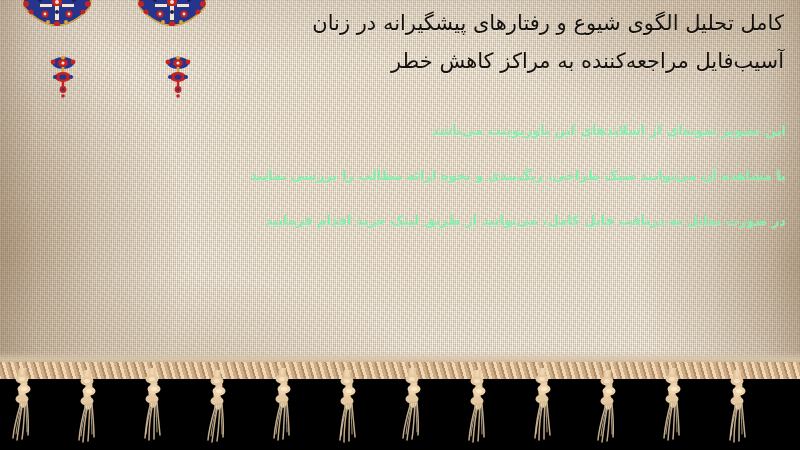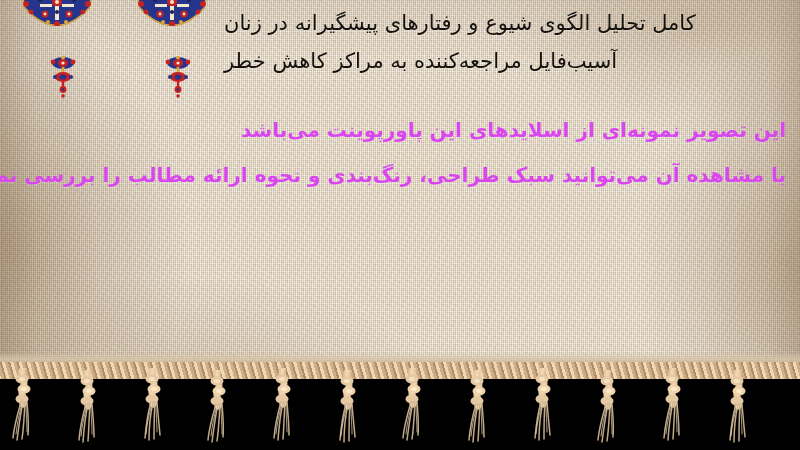--- a/index.html
+++ b/index.html
@@ -104,21 +104,21 @@
   }
   .pendant.p1 { left: 48px; top: 56px; }
   .pendant.p2 { left: 163px; top: 56px; }
 
   
   .title-block {
     position: absolute;
     right: 16px;
     top: 4px;
     width: 560px;
-    text-align: left;
+    text-align: right;
     direction: rtl;
   }
   .title-line {
     font-family: "DejaVu Sans", sans-serif;
     font-size: 21px;
     line-height: 38px;
     color: #15110d;
     letter-spacing: 0;
     white-space: nowrap;
     text-shadow: 0 1px 0 rgba(255,255,255,0.28);
@@ -128,23 +128,23 @@
     position: absolute;
     right: 14px;
     top: 108px;
     width: 770px;
     text-align: right;
     direction: rtl;
   }
   .body-line {
     font-family: "DejaVu Sans", sans-serif;
     font-weight: bold;
-    font-size: 20px;
+    font-size: 13px;
     line-height: 45px;
-    color: #d946ef;
+    color: #86efac;
     white-space: nowrap;
     text-shadow: 0 1px 0 rgba(255,255,255,0.22);
   }
 
   
   .fringe-band {
     position: absolute;
     left: 0;
     top: 362px;
     width: 800px;
@@ -337,20 +337,21 @@
   </div>
 
   <div class="title-block">
     <div class="title-line">کامل تحلیل الگوی شیوع و رفتارهای پیشگیرانه در زنان</div>
     <div class="title-line">آسیب‌فایل مراجعه‌کننده به مراکز کاهش خطر</div>
   </div>
 
   <div class="body-block">
     <div class="body-line">این تصویر نمونه‌ای از اسلایدهای این پاورپوینت می‌باشد</div>
     <div class="body-line">با مشاهده آن می‌توانید سبک طراحی، رنگ‌بندی و نحوه ارائه مطالب را بررسی نمایید</div>
+    <div class="body-line">در صورت تمایل به دریافت فایل کامل، می‌توانید از طریق لینک خرید اقدام فرمایید</div>
   </div>
 
   <div class="canvas-foot"></div>
   <div class="fringe-band">
     <div class="selvedge"></div>
     <div id="tassels">
         <svg class="tassel" viewBox="0 0 26 78" style="left: 10px; top: 6px;">
           <g>
             <path d="M13 0 C 9 8, 17 12, 13 20 C 9 27, 16 30, 13 36" fill="none" stroke="#e5c9a2" stroke-width="7" stroke-linecap="round"></path>
             <path d="M13 0 C 9 8, 17 12, 13 20 C 9 27, 16 30, 13 36" fill="none" stroke="#fae2bd" stroke-width="3" stroke-linecap="round" opacity="0.55"></path>

